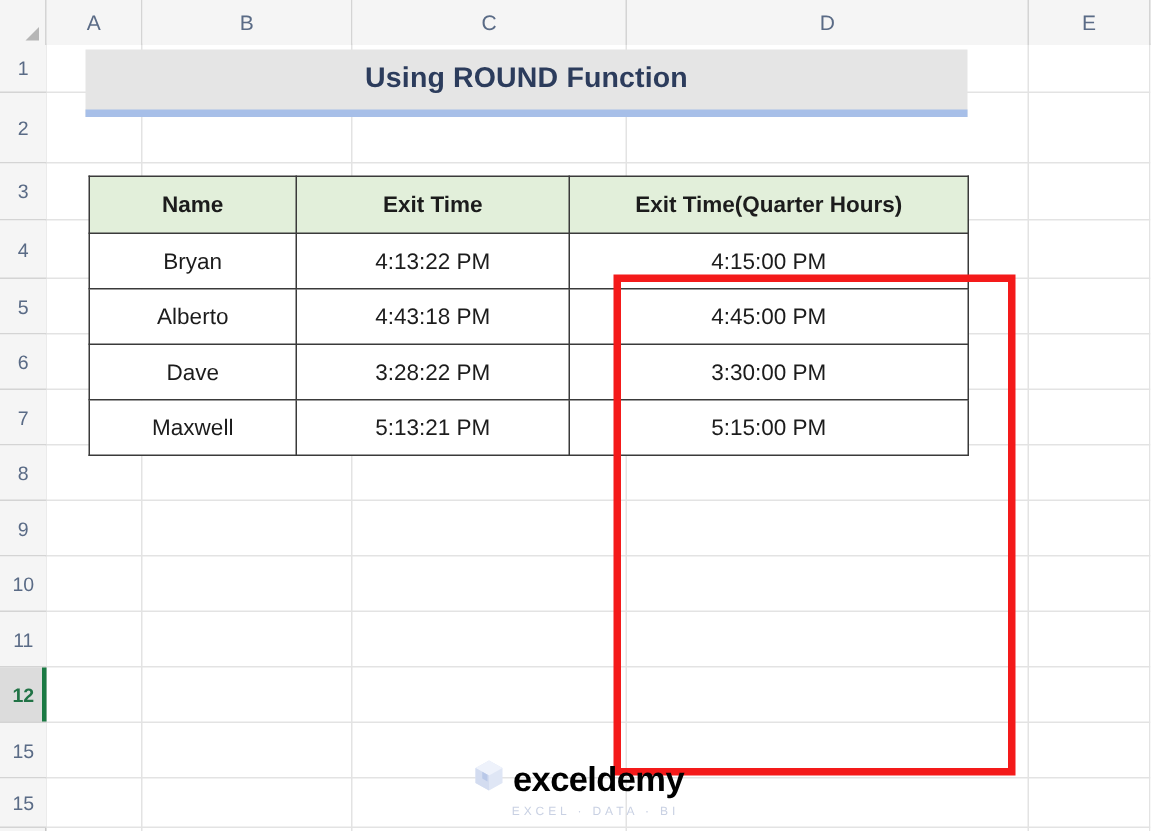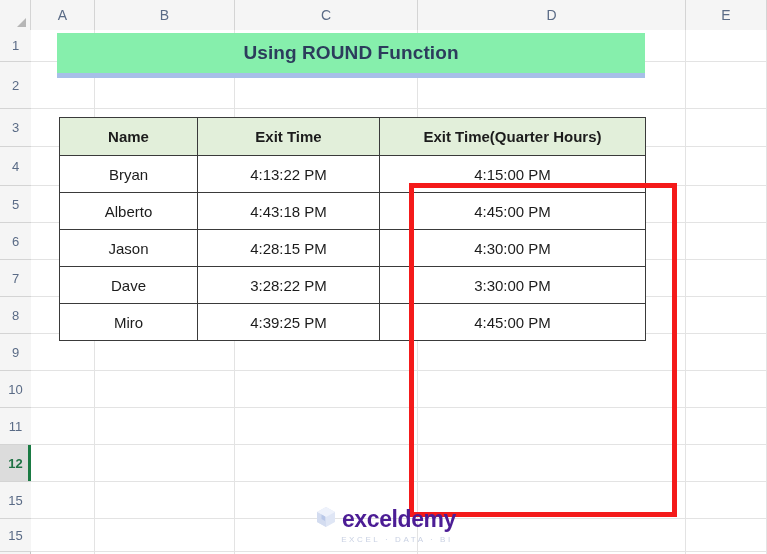--- a/index.html
+++ b/index.html
@@ -115,21 +115,21 @@
     background: #e3e3e3;
   }
 
   
   .title-banner {
     position: absolute;
     left: 57px;
     top: 33px;
     width: 588px;
     height: 45px;
-    background: #86efac;
+    background: #e5e5e5;
     border-bottom: 5px solid #a7bfe8;
     display: flex;
     align-items: center;
     justify-content: center;
   }
   .title-text {
     font-size: 19px;
     font-weight: bold;
     color: #2c3c5c;
     letter-spacing: 0.1px;
@@ -193,21 +193,21 @@
   }
   .wm-top {
     display: flex;
     align-items: center;
     gap: 6px;
   }
   .wm-cube { flex: 0 0 auto; }
   .wm-word {
     font-size: 23px;
     font-weight: bold;
-    color: #4c1d95;
+    color: #000000;
     letter-spacing: -0.4px;
     line-height: 1;
   }
   .wm-sub {
     font-size: 8px;
     color: #c9d1e3;
     letter-spacing: 2.6px;
     margin-top: 3px;
     margin-left: 22px;
   }
@@ -290,33 +290,28 @@
           <td class="col-name">Bryan</td>
           <td class="col-exit">4:13:22 PM</td>
           <td class="col-quart">4:15:00 PM</td>
         </tr>
         <tr>
           <td class="col-name">Alberto</td>
           <td class="col-exit">4:43:18 PM</td>
           <td class="col-quart">4:45:00 PM</td>
         </tr>
         <tr>
-          <td class="col-name">Jason</td>
-          <td class="col-exit">4:28:15 PM</td>
-          <td class="col-quart">4:30:00 PM</td>
-        </tr>
-        <tr>
           <td class="col-name">Dave</td>
           <td class="col-exit">3:28:22 PM</td>
           <td class="col-quart">3:30:00 PM</td>
         </tr>
         <tr>
-          <td class="col-name">Miro</td>
-          <td class="col-exit">4:39:25 PM</td>
-          <td class="col-quart">4:45:00 PM</td>
+          <td class="col-name">Maxwell</td>
+          <td class="col-exit">5:13:21 PM</td>
+          <td class="col-quart">5:15:00 PM</td>
         </tr>
       </tbody>
   </table>
 
   <div class="red-box"></div>
 
   <div class="watermark">
     <div class="wm-top">
       <span class="wm-cube">
         <svg width="20" height="22" viewBox="0 0 20 22" aria-hidden="true">

